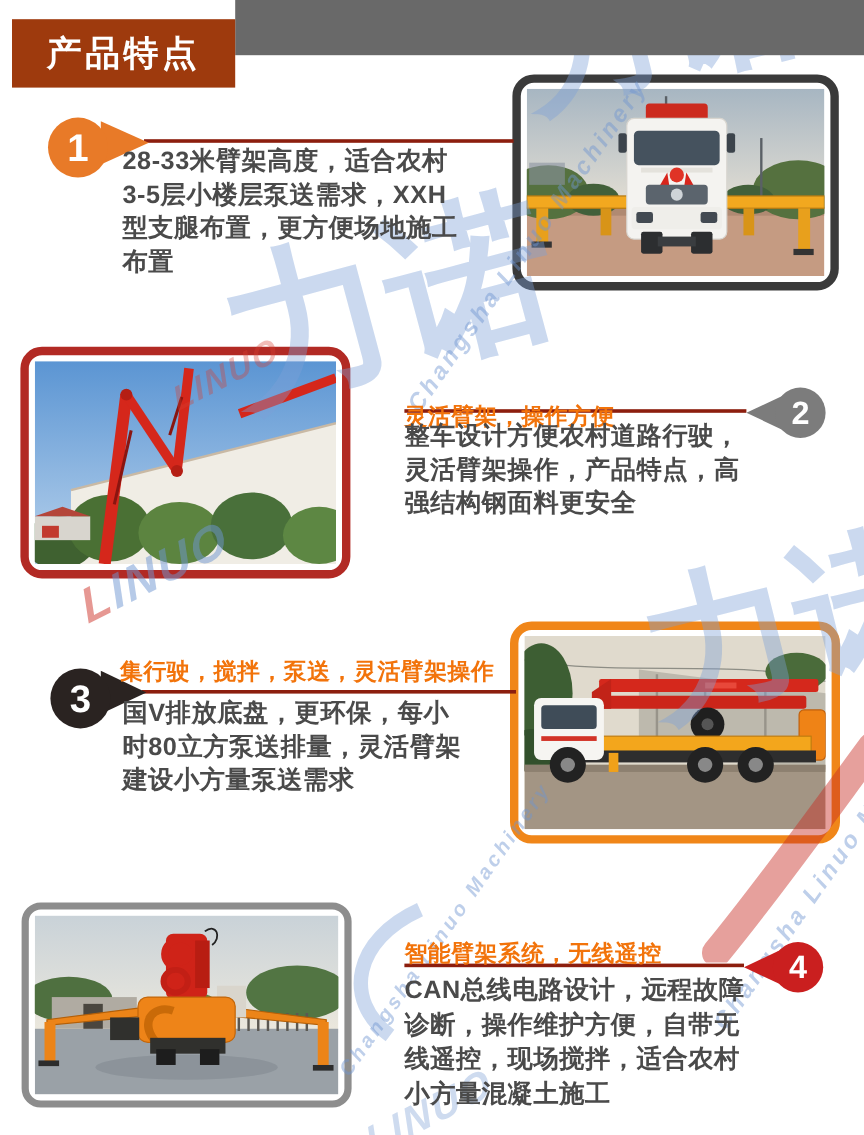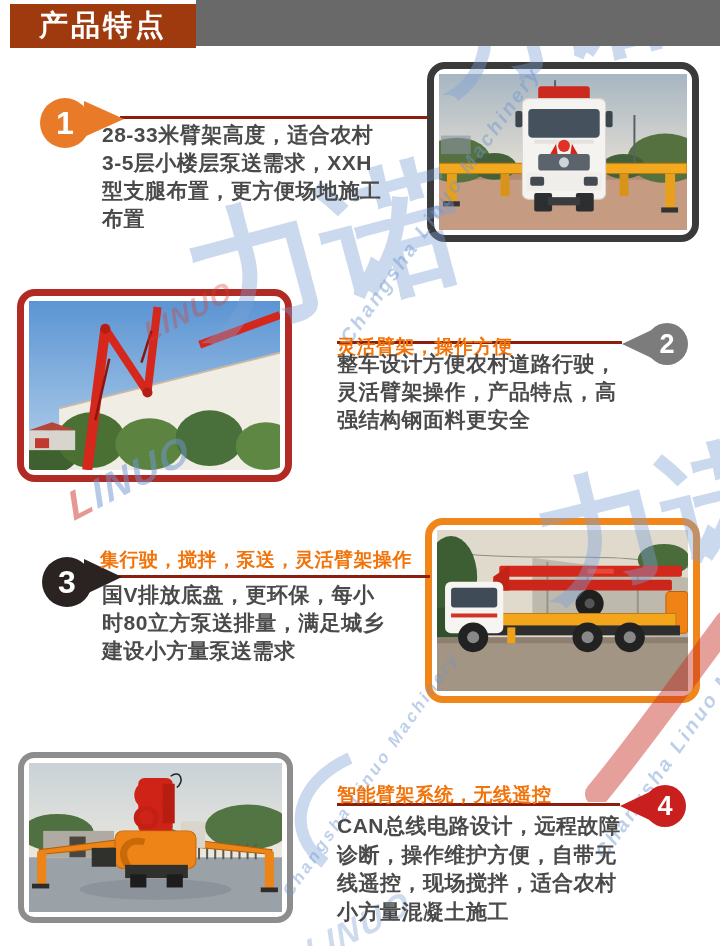--- a/index.html
+++ b/index.html
@@ -1,21 +1,21 @@
 <!DOCTYPE html>
 <html><head>
 <meta charset="utf-8">
 <style>
   html,body{margin:0;padding:0;background:#ffffff;}
   .page{position:relative;width:720px;height:946px;background:#fff;overflow:hidden;
         font-family:"Liberation Sans","DejaVu Sans",sans-serif;}
 
   
   .header-bar{position:absolute;left:196px;top:0;width:524px;height:46px;background:#696969;z-index:20;}
-  .header-badge{position:absolute;left:10px;top:4px;width:186px;height:44px;background:#9e3a0d;
+  .header-badge{position:absolute;left:10px;top:16px;width:186px;height:57px;background:#9e3a0d;
       z-index:21;display:flex;align-items:center;justify-content:center;}
   .header-badge span{color:#fff;font-size:29px;font-weight:bold;letter-spacing:3px;}
 
   
   .title{position:absolute;margin:0;color:#f2730a;font-size:19px;font-weight:bold;letter-spacing:.5px;z-index:10;white-space:nowrap;}
   .t1{left:103px;top:87px;font-size:19px;}
   .t2{left:337px;top:334px;}
   .t3{left:100px;top:547px;}
   .t4{left:337px;top:782px;text-align:right;}
 
@@ -222,21 +222,21 @@
 
   <div class="badge b3">
     <span class="badge-tail"></span>
     <span class="badge-circle">
       <span class="badge-num">3</span>
     </span>
   </div>
   <h3 class="title t3">集行驶，搅拌，泵送，灵活臂架操作</h3>
   <div class="rule r3"></div>
   <p class="body body3">国V排放底盘，更环保，每小
-时80立方泵送排量，满足城乡
+时80立方泵送排量，灵活臂架
 建设小方量泵送需求</p>
 
   <figure class="photo photo3">
     <svg viewBox="0 0 250 162" preserveAspectRatio="none">
       <rect width="250" height="162" fill="#e0dacd"></rect>
       <path d="M0 20 C 80 35 180 18 250 38" stroke="#8d8d85" stroke-width="1" fill="none"></path>
       <polygon points="95,28 250,48 250,112 95,97" fill="#bdb9ad"></polygon>
       <line x1="110" y1="32" x2="110" y2="96" stroke="#98948a" stroke-width="2"></line>
       <line x1="150" y1="36" x2="150" y2="100" stroke="#98948a" stroke-width="2"></line>
       <line x1="200" y1="42" x2="200" y2="106" stroke="#98948a" stroke-width="2"></line>

